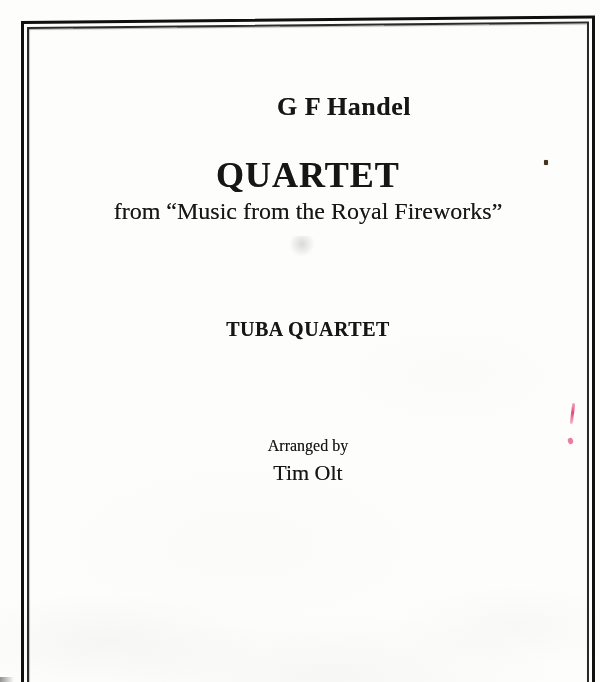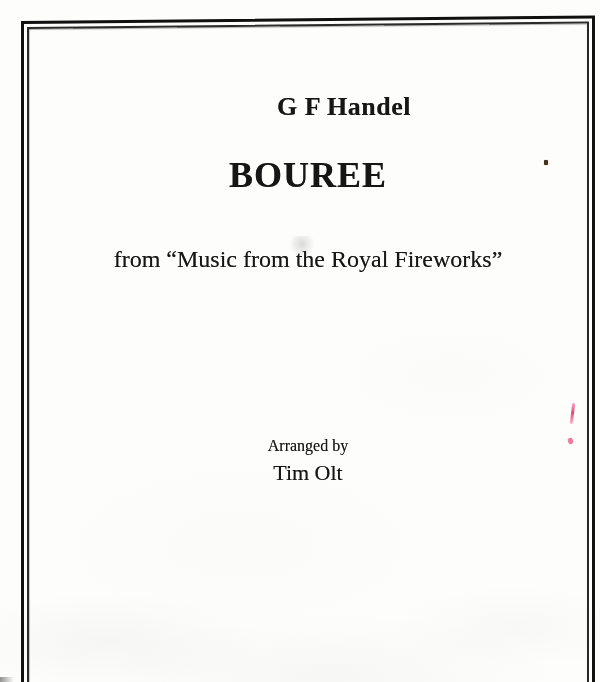--- a/index.html
+++ b/index.html
@@ -55,21 +55,21 @@
   }
   .content > div {
     position: absolute;
     width: 100%;
     text-align: center;
     line-height: 1.12;
     text-shadow: 0 0 0.6px rgba(25,25,25,0.55);
   }
   .composer   { top: 92px;  font-size: 26px; font-weight: bold; letter-spacing: 0.5px; margin-left: 36px; }
   .title      { top: 155px; font-size: 36px; font-weight: bold; letter-spacing: 1px; }
-  .subtitle   { top: 198px; font-size: 24px; margin-top: 48px; }
+  .subtitle   { top: 198px; font-size: 24px; }
   .ensemble   { top: 318px; font-size: 20px; font-weight: bold; letter-spacing: 0.5px; }
   .arranged-by{ top: 437px; font-size: 16px; }
   .arranger   { top: 461px; font-size: 22px; font-weight: normal; }
 
   
   .speck-dark {
     position: absolute;
     left: 544px; top: 160px;
     width: 4px; height: 5px;
     background: #43331f;
@@ -109,22 +109,23 @@
 <body>
 
 <div class="scan">
 
   <div class="frame-outer">
     <div class="frame-inner"></div>
   </div>
 
   <div class="content">
     <div class="composer">G F Handel</div>
-    <div class="title">BOUREE</div>
+    <div class="title">QUARTET</div>
     <div class="subtitle">from “Music from the Royal Fireworks”</div>
+    <div class="ensemble">TUBA QUARTET</div>
     <div class="arranged-by">Arranged by</div>
     <div class="arranger">Tim Olt</div>
   </div>
 
   <div class="speck-dark"></div>
   <div class="red-mark-stroke"></div>
   <div class="red-mark-dot"></div>
   <div class="smudge"></div>
   <div class="edge-shadow-bottom-left"></div>
 

